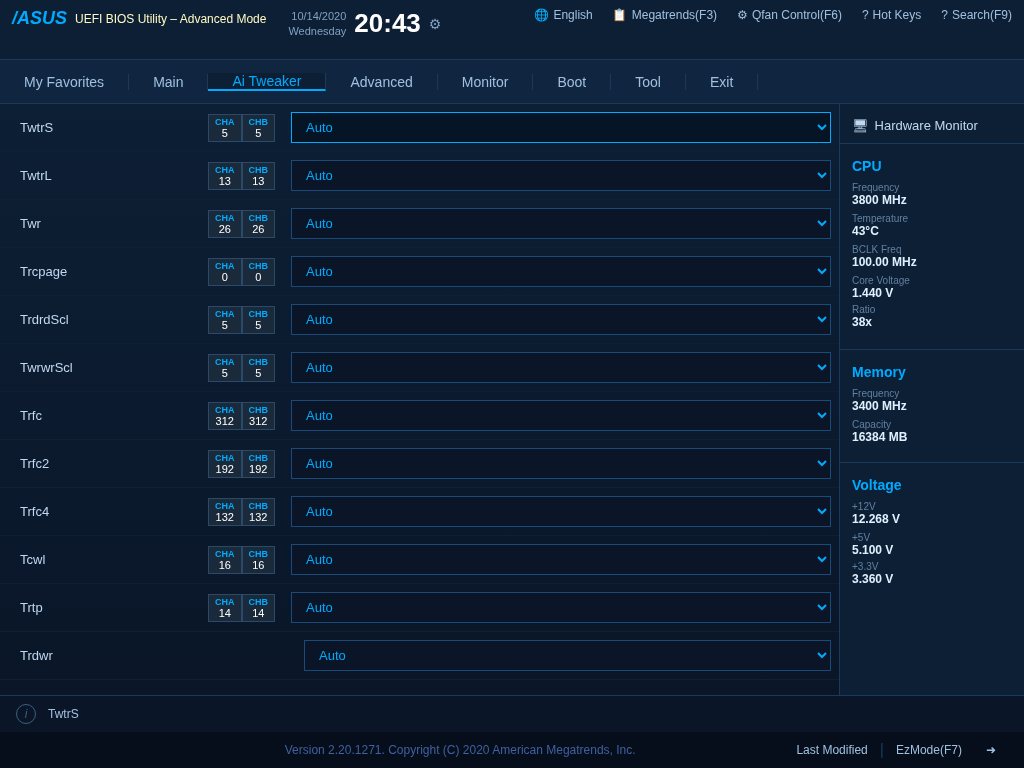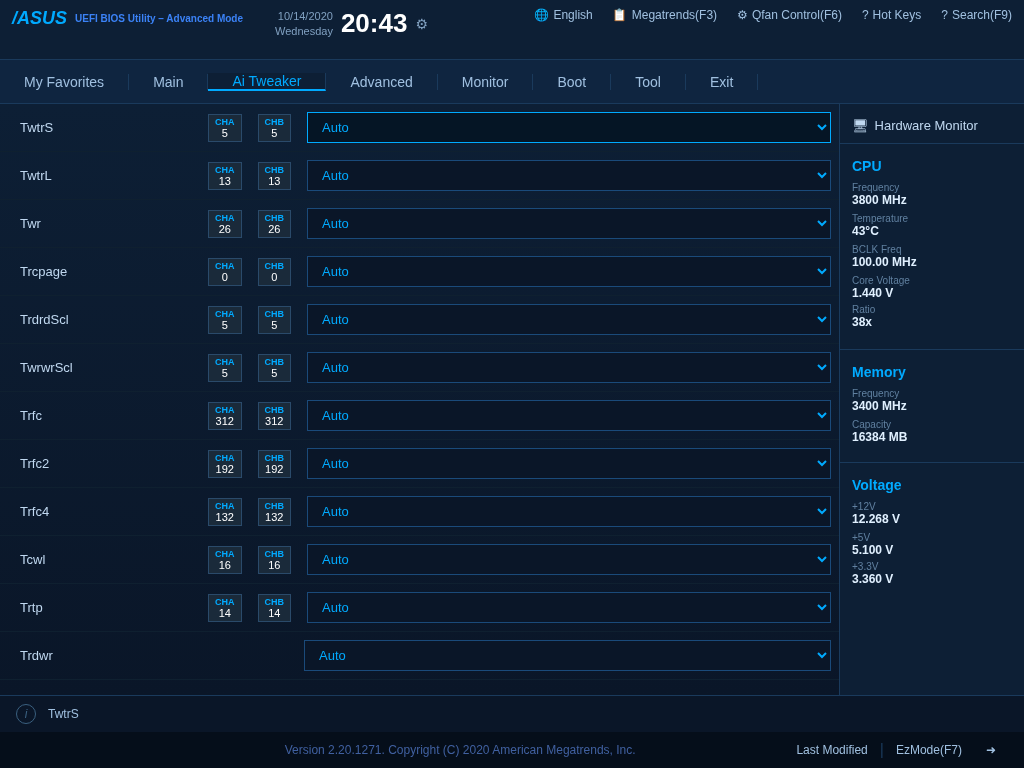--- a/index.html
+++ b/index.html
@@ -38,23 +38,23 @@
     }
 
     .asus-text {
       color: #00aaff;
       font-size: 18px;
       font-weight: bold;
       font-style: italic;
     }
 
     .bios-title {
-      color: #3b82f6;
-      font-size: 10px;
-      font-weight: bold;
+      color: #fef9c3;
+      font-size: 12px;
+      font-weight: normal;
     }
 
     .header-right {
       margin-left: auto;
       display: flex;
       align-items: center;
       gap: 20px;
     }
 
     .header-item {
@@ -63,21 +63,21 @@
       display: flex;
       align-items: center;
       gap: 4px;
       cursor: pointer;
     }
 
     .clock-section {
       display: flex;
       align-items: center;
       gap: 8px;
-      margin-left: 16px;
+      margin-left: 6px;
     }
 
     .date-info {
       color: #80a0c0;
       font-size: 11px;
       text-align: right;
       line-height: 1.3;
     }
 
     .clock {
@@ -151,21 +151,21 @@
     .setting-name {
       color: #c0d8f0;
       font-size: 13px;
       width: 200px;
       padding-left: 20px;
       flex-shrink: 0;
     }
 
     .channel-group {
       display: flex;
-      gap: 16px;
+      gap: 0;
       margin: 0 8px;
       border-radius: 12px;
     }
 
     .channel-badge {
       display: flex;
       flex-direction: column;
       align-items: center;
       background: #1a2a3a;
       border: 1px solid #2a4a6a;

